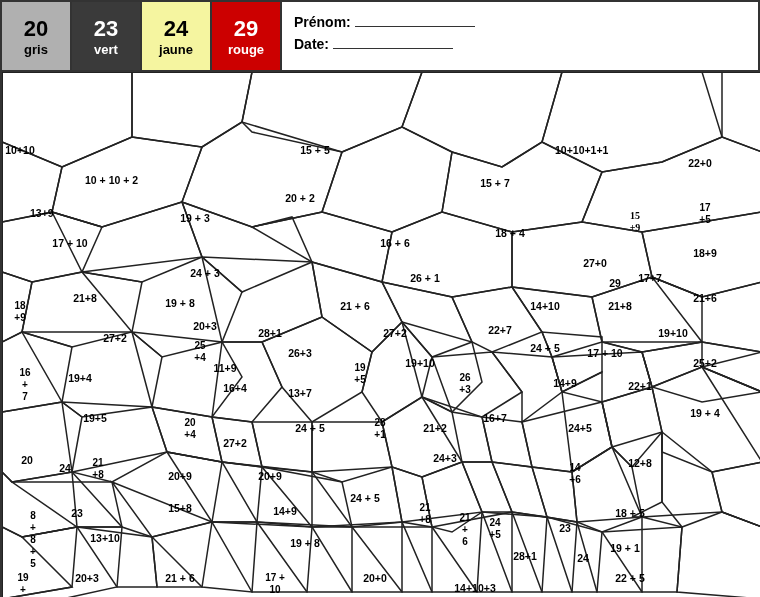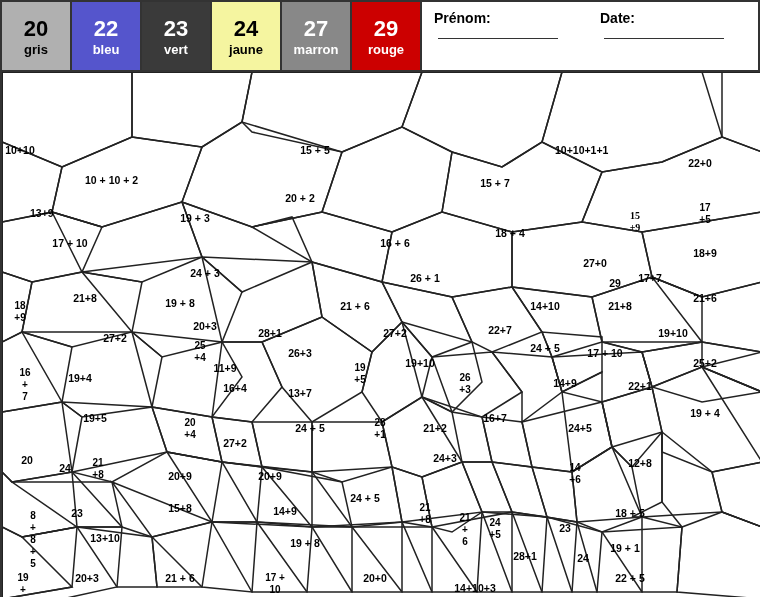--- a/index.html
+++ b/index.html
@@ -44,21 +44,21 @@
     }
     .cb-gris { background: #b0b0b0; }
     .cb-bleu { background: #5555cc; color: white; }
     .cb-vert { background: #3a3a3a; color: white; }
     .cb-jaune { background: #f5f5a0; }
     .cb-marron { background: #888; color: white; }
     .cb-rouge { background: #cc0000; color: white; }
     .header-info {
       flex: 1;
       display: flex;
-      flex-direction: row;
+      flex-direction: column;
       justify-content: center;
       padding: 8px 12px;
       font-size: 14px;
       font-weight: bold;
     }
     .header-info div {
       margin-bottom: 6px;
     }
     .header-info .line {
       display: inline-block;
@@ -96,35 +96,27 @@
 </head>
 <body>
 
 <div class="page">
 
   <div class="header">
   <div class="color-box cb-gris">
         <span class="number">20</span>
         <span class="color-name">gris</span>
       </div>
-      <div class="color-box cb-bleu">
-        <span class="number">22</span>
-        <span class="color-name">bleu</span>
-      </div>
       <div class="color-box cb-vert">
         <span class="number">23</span>
         <span class="color-name">vert</span>
       </div>
       <div class="color-box cb-jaune">
         <span class="number">24</span>
         <span class="color-name">jaune</span>
-      </div>
-      <div class="color-box cb-marron">
-        <span class="number">27</span>
-        <span class="color-name">marron</span>
       </div>
       <div class="color-box cb-rouge">
         <span class="number">29</span>
         <span class="color-name">rouge</span>
       </div>
       <div class="header-info">
   <div><span>Prénom:</span><span class="line"></span></div>
   <div><span>Date:</span><span class="line"></span></div>
 </div>
     </div>

